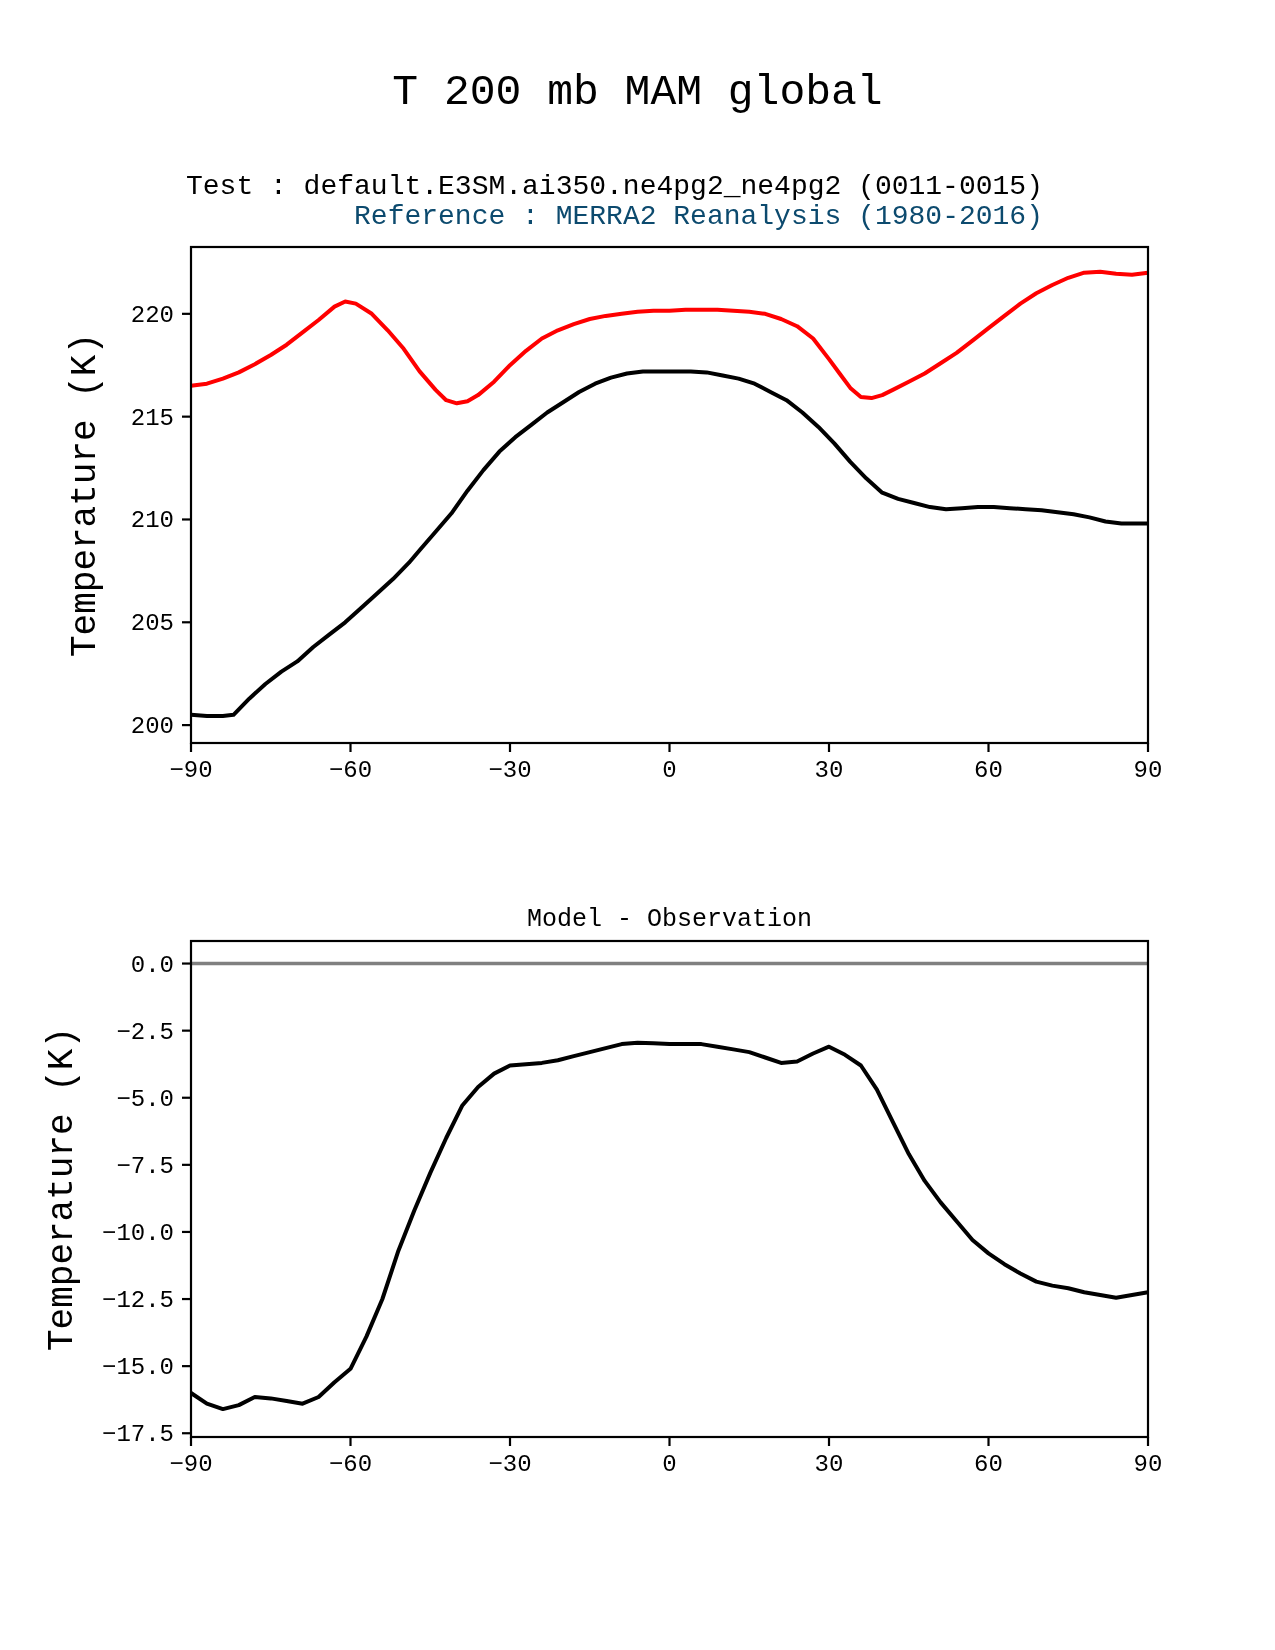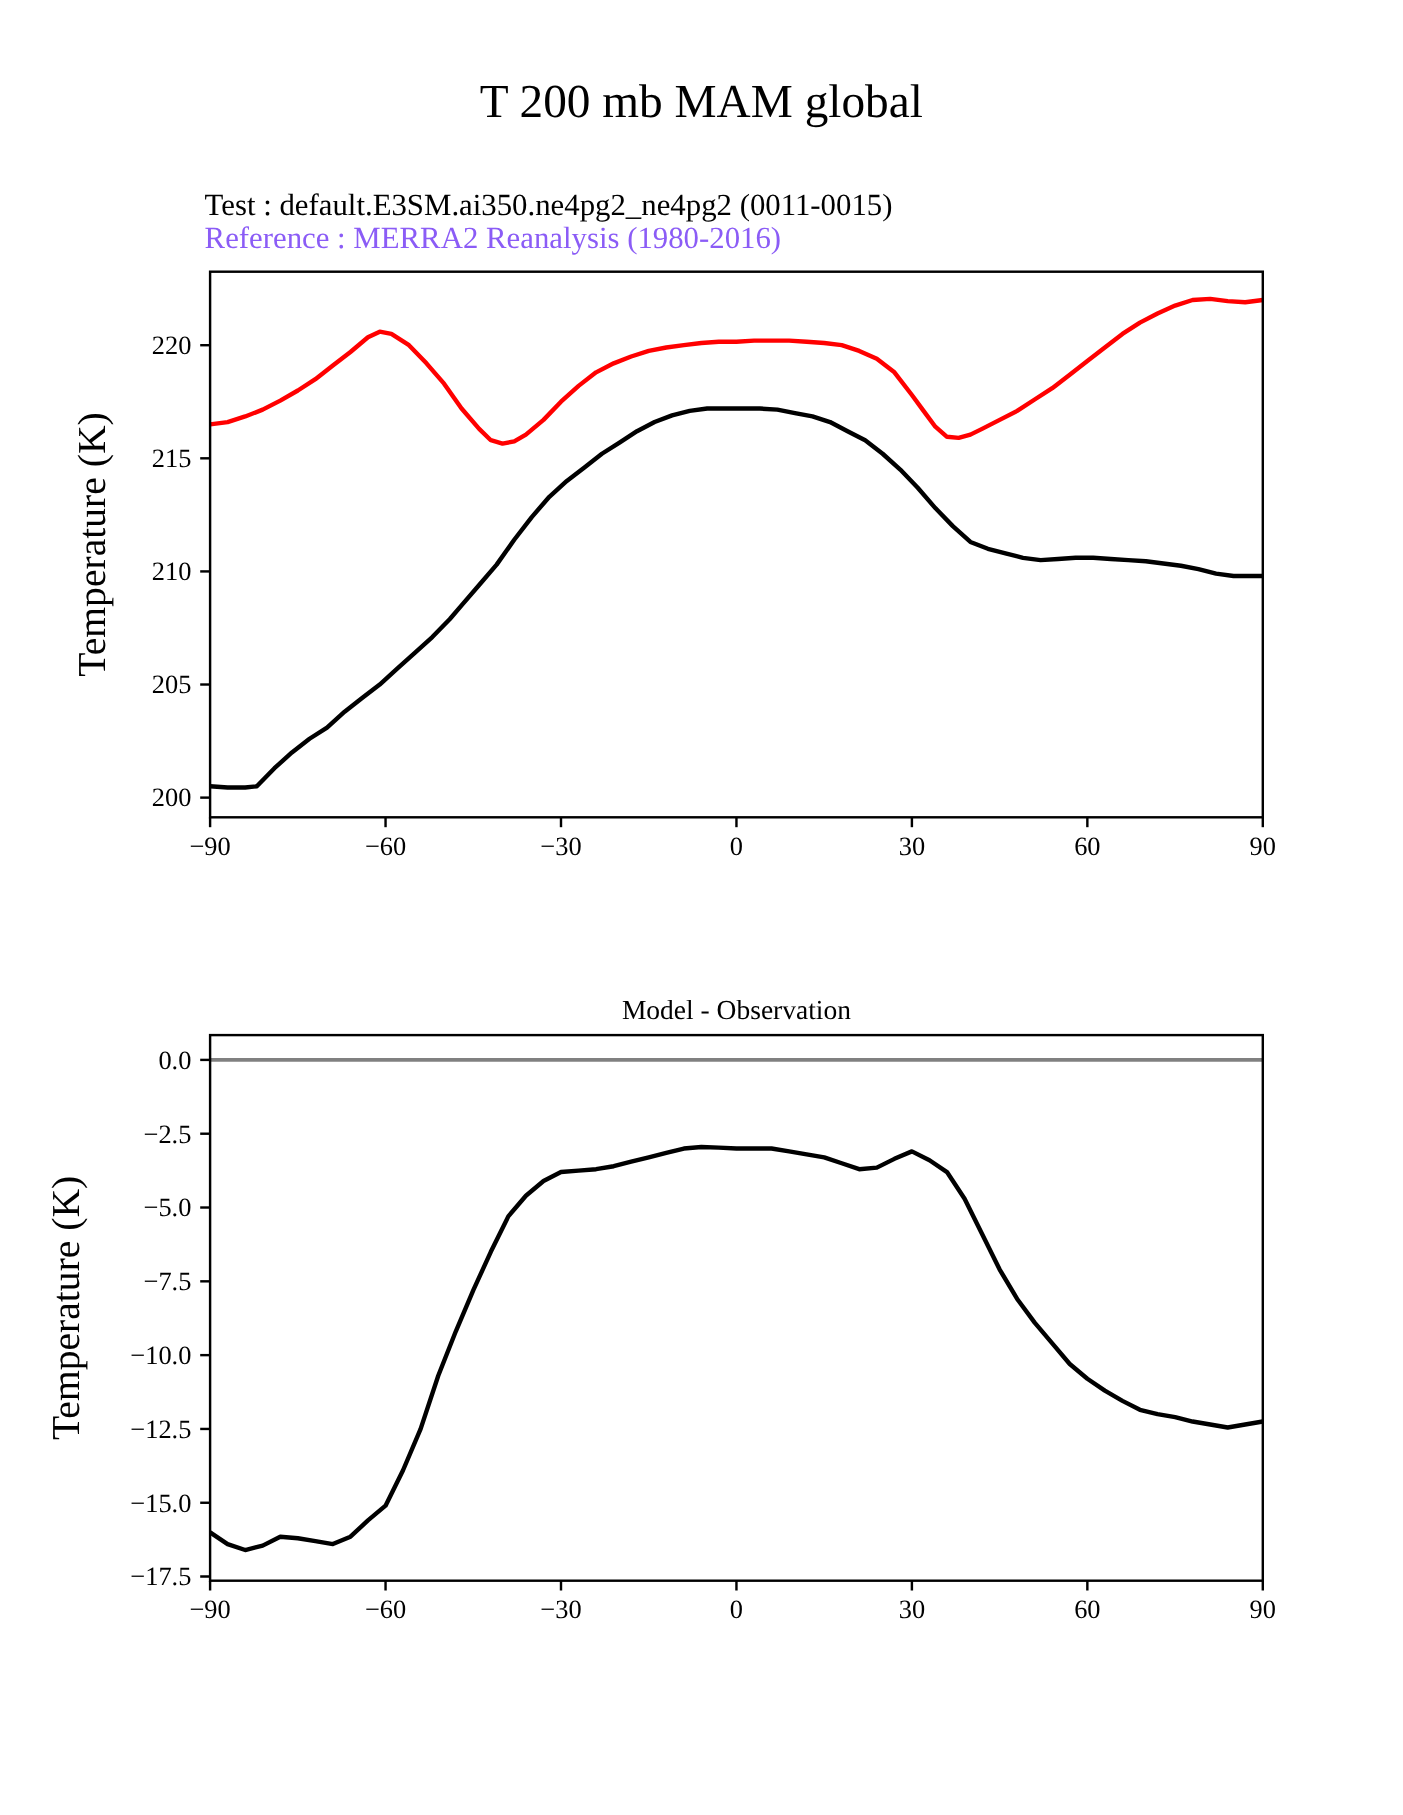--- a/index.html
+++ b/index.html
@@ -1,20 +1,20 @@
 <!DOCTYPE html>
 <html><head>
 <meta charset="utf-8">
 <style>
   html,body{margin:0;padding:0;background:#ffffff;}
   .figure{
     position:relative;
     width:1275px;height:1478px;
     background:#ffffff;
-    font-family:Liberation Serif, serif;
+    font-family:Liberation Mono, monospace;
     overflow:hidden;
   }
   .main-title{
     position:absolute;left:0;top:70px;width:1275px;
     text-align:center;font-size:43px;line-height:46px;color:#000000;
   }
   .subtitles{
     position:absolute;left:186px;top:172px;
     font-size:28px;line-height:30px;white-space:nowrap;
   }
@@ -22,21 +22,21 @@
 </style>
 </head>
 <body>
 
 <div class="figure">
 
   <div class="main-title">T 200 mb MAM global</div>
 
   <div class="subtitles">
     <div style="color: rgb(0, 0, 0);">Test : default.E3SM.ai350.ne4pg2_ne4pg2 (0011-0015)</div>
-    <div id="reference-line" style="color: #8b5cf6;">Reference : MERRA2 Reanalysis (1980-2016)</div>
+    <div id="reference-line" style="color: #0c4a6e; text-align: right;">Reference : MERRA2 Reanalysis (1980-2016)</div>
   </div>
 
   <svg class="charts-svg" width="1275" height="1650" viewBox="0 0 1275 1650">
     <g id="chart-top">
         <polyline points="191.0,385.8 206.9,383.7 222.9,378.6 238.8,372.4 254.8,364.2 270.8,355.0 286.7,344.7 302.6,332.3 318.6,320.0 334.5,306.6 345.2,301.5 355.8,303.6 371.8,313.8 387.7,330.3 403.7,348.8 419.6,371.4 435.6,389.9 446.2,400.2 456.8,403.3 467.5,401.2 478.1,395.1 494.1,381.7 510.0,365.2 526.0,350.8 541.9,338.5 557.9,330.3 573.8,324.1 589.8,319.0 605.7,315.9 621.7,313.8 637.6,311.8 653.5,310.7 669.5,310.7 685.5,309.7 701.4,309.7 717.4,309.7 733.3,310.7 749.3,311.8 765.2,313.8 781.1,319.0 797.1,326.2 813.1,338.5 829.0,359.1 839.6,373.5 850.3,387.9 860.9,397.1 871.5,398.1 882.2,395.1 892.8,389.9 908.8,381.7 924.7,373.5 940.6,363.2 956.6,352.9 972.5,340.6 988.5,328.2 1004.4,315.9 1020.4,303.6 1036.3,293.3 1052.3,285.0 1068.3,277.8 1084.2,272.7 1100.2,271.7 1116.1,273.7 1132.0,274.8 1148.0,272.7" fill="none" stroke="#ff0000" stroke-width="4" stroke-linejoin="round" stroke-linecap="butt"></polyline>
         <polyline points="191.0,714.8 206.9,715.9 222.9,715.9 233.5,714.8 249.5,698.4 265.4,684.0 281.4,671.6 297.3,661.4 313.3,647.0 329.2,634.6 345.2,622.3 361.1,607.9 377.1,593.5 393.0,579.1 409.0,562.7 419.6,550.3 435.6,531.8 451.5,513.3 467.5,490.7 483.4,470.1 499.4,451.6 515.3,437.2 531.3,424.9 547.2,412.5 563.2,402.3 579.1,392.0 595.1,383.7 611.0,377.6 627.0,373.5 642.9,371.4 658.9,371.4 674.8,371.4 690.8,371.4 706.7,372.4 722.7,375.5 738.6,378.6 754.6,383.7 770.5,392.0 786.5,400.2 802.4,412.5 818.4,426.9 834.3,443.4 850.3,461.9 866.2,478.3 882.2,492.7 898.1,498.9 914.1,503.0 930.0,507.1 946.0,509.2 961.9,508.2 977.9,507.1 993.8,507.1 1009.8,508.2 1025.7,509.2 1041.7,510.2 1057.6,512.3 1073.6,514.3 1089.5,517.4 1105.5,521.5 1121.4,523.6 1137.4,523.6 1148.0,523.6" fill="none" stroke="#000000" stroke-width="4" stroke-linejoin="round" stroke-linecap="butt"></polyline>
         <rect x="191" y="247" width="957" height="496" fill="none" stroke="#000000" stroke-width="2.2"></rect>
         <line x1="191" y1="743" x2="191" y2="752" stroke="#000000" stroke-width="2.2"></line>
         <text x="191" y="777" text-anchor="middle" font-size="24" fill="#000000">−90</text>
         <line x1="350.5" y1="743" x2="350.5" y2="752" stroke="#000000" stroke-width="2.2"></line>

